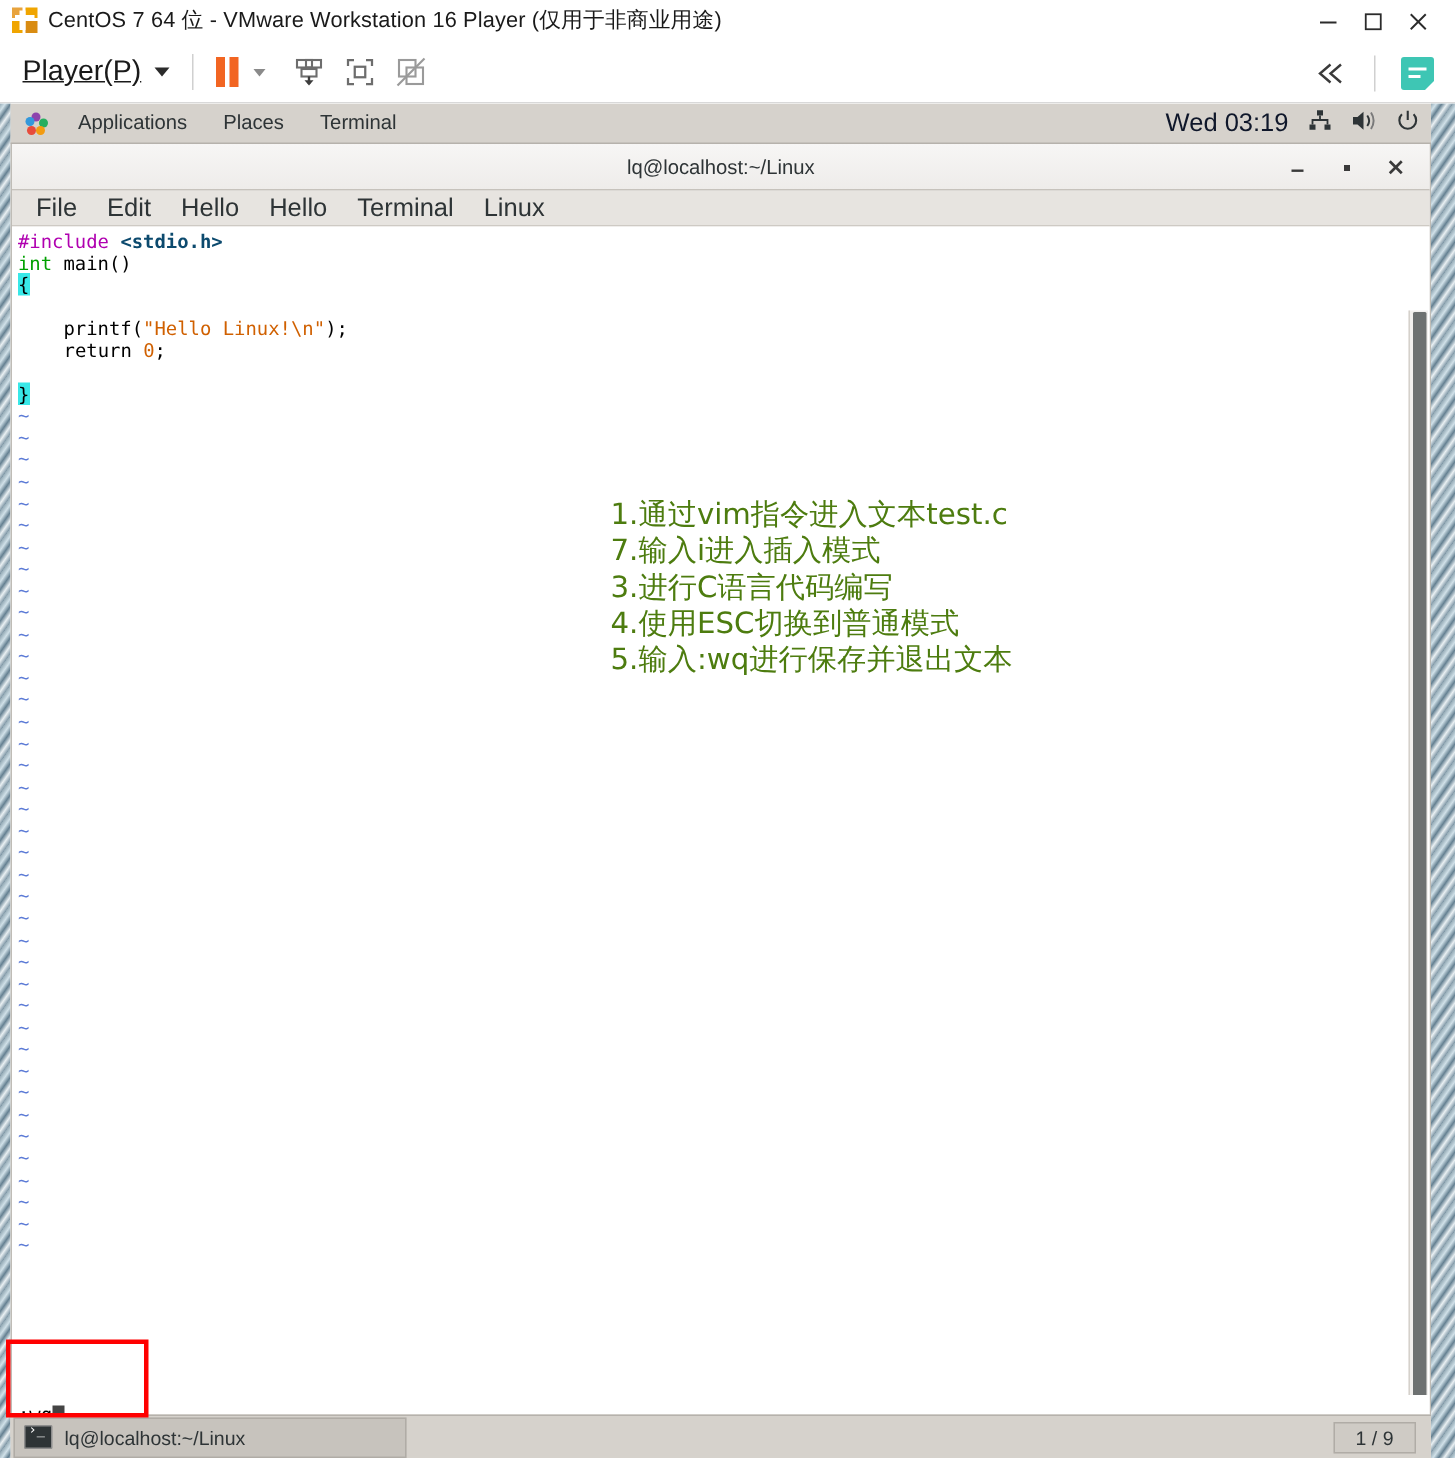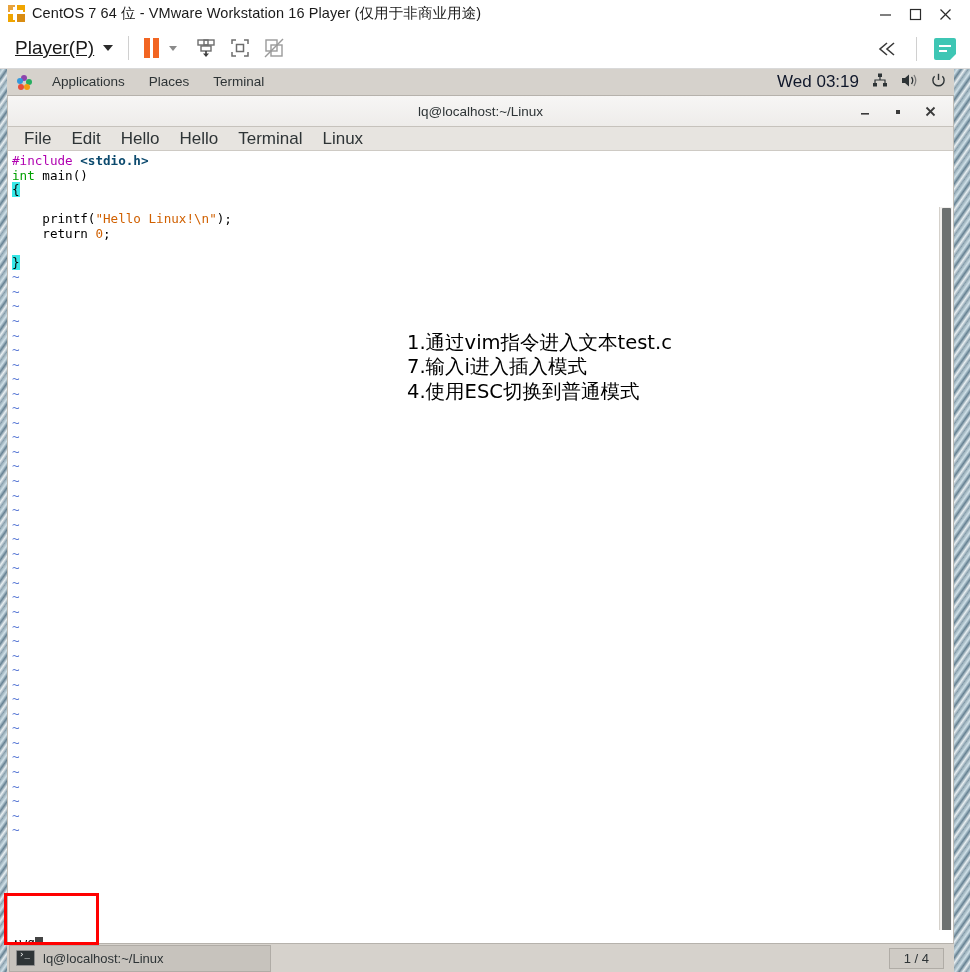--- a/index.html
+++ b/index.html
@@ -426,36 +426,36 @@
             <div class="tilde">~</div>
             <div class="tilde">~</div>
             <div class="tilde">~</div>
             <div class="tilde">~</div>
             <div class="tilde">~</div>
             <div class="tilde">~</div>
             <div class="tilde">~</div>
           </div>
         <div class="code" id="code"><div class="ln"><span class="c-pre">#include </span><span class="c-inc">&lt;stdio.h&gt;</span></div><div class="ln"><span class="c-type">int</span><span class="c-plain"> main()</span></div><div class="ln"><span class="c-brace">{</span></div><div class="ln">&nbsp;</div><div class="ln"><span class="c-plain">    printf(</span><span class="c-str">"Hello Linux!</span><span class="c-esc">\n</span><span class="c-str">"</span><span class="c-plain">);</span></div><div class="ln"><span class="c-plain">    </span><span class="c-kw">return</span><span class="c-plain"> </span><span class="c-num">0</span><span class="c-plain">;</span></div><div class="ln">&nbsp;</div><div class="ln"><span class="c-brace">}</span></div></div>
 
-        <div class="annot" id="annot" style="color: #000000;"><div>1.通过vim指令进入文本test.c</div><div>7.输入i进入插入模式</div><div>4.使用ESC切换到普通模式</div></div>
+        <div class="annot" id="annot" style="color: #4d7c0f;"><div>1.通过vim指令进入文本test.c</div><div>7.输入i进入插入模式</div><div>3.进行C语言代码编写</div><div>4.使用ESC切换到普通模式</div><div>5.输入:wq进行保存并退出文本</div></div>
 
         <div class="tscroll">
           <div class="thumb"></div>
         </div>
 
         <div class="term-status">
           <span>:wq</span>
             <span class="cmd-cursor"></span>
         </div>
       </div>
     </div>
 
     <div class="taskbar">
       <div class="task-item">
         <span class="term-mini"></span>
         <span>lq@localhost:~/Linux</span>
       </div>
-      <div class="pager">1 / 4</div>
+      <div class="pager">1 / 9</div>
     </div>
   </div>
 
   <div class="redbox"></div>
 </div>
 
 </body></html>

